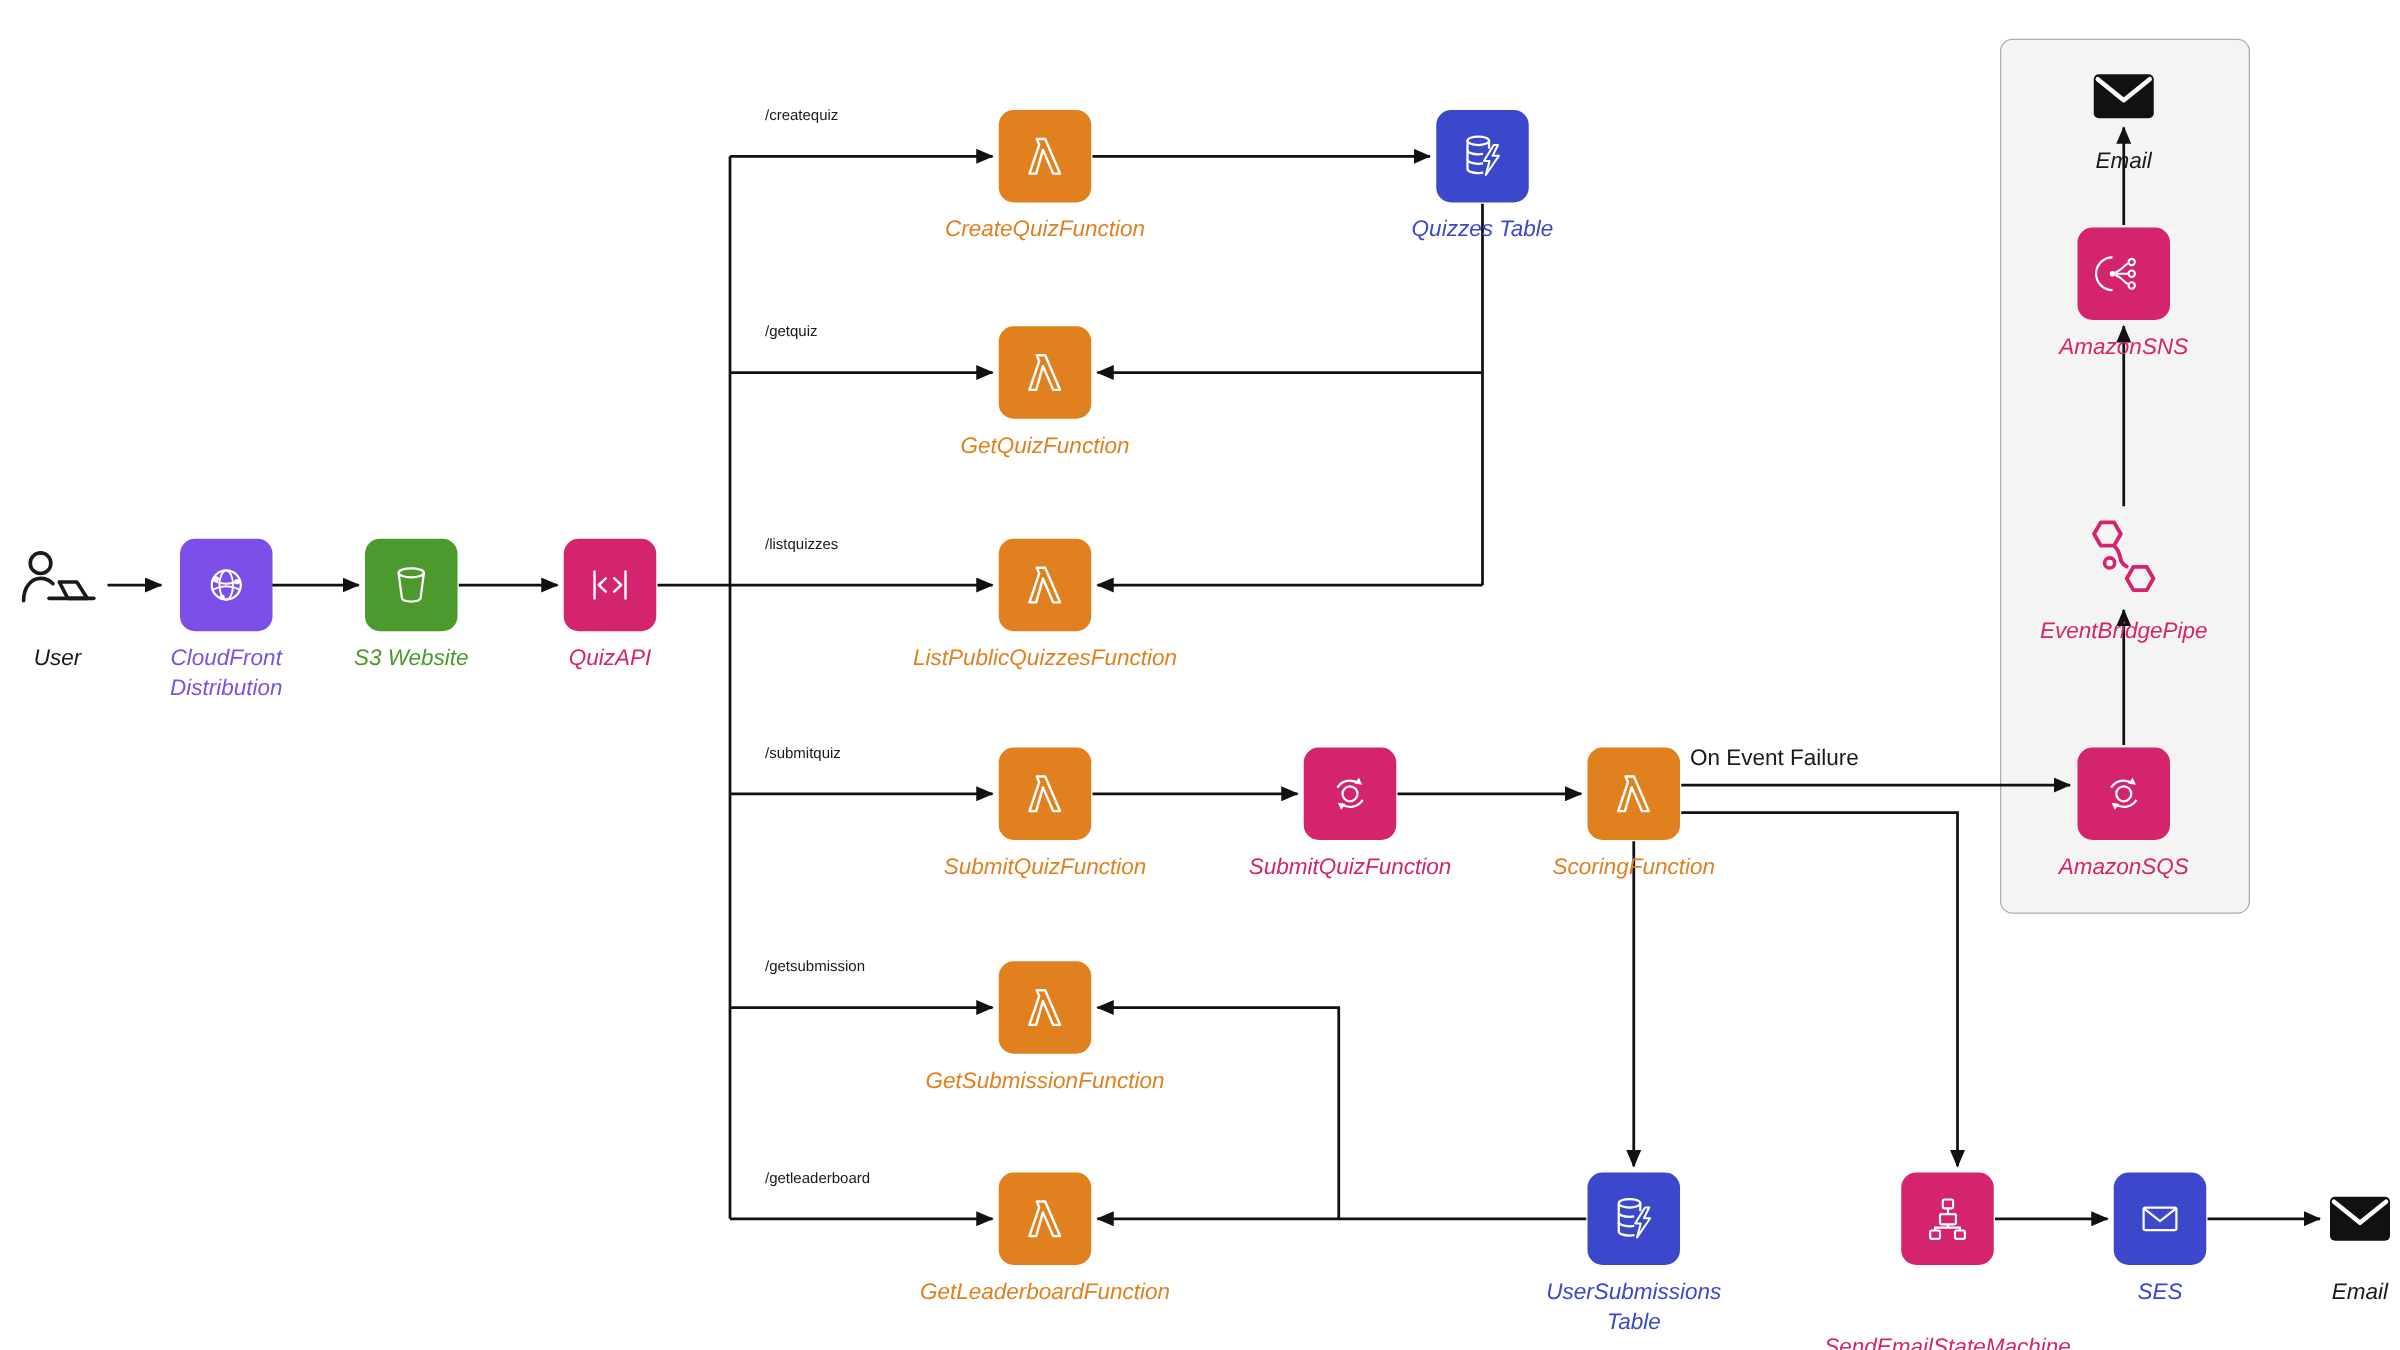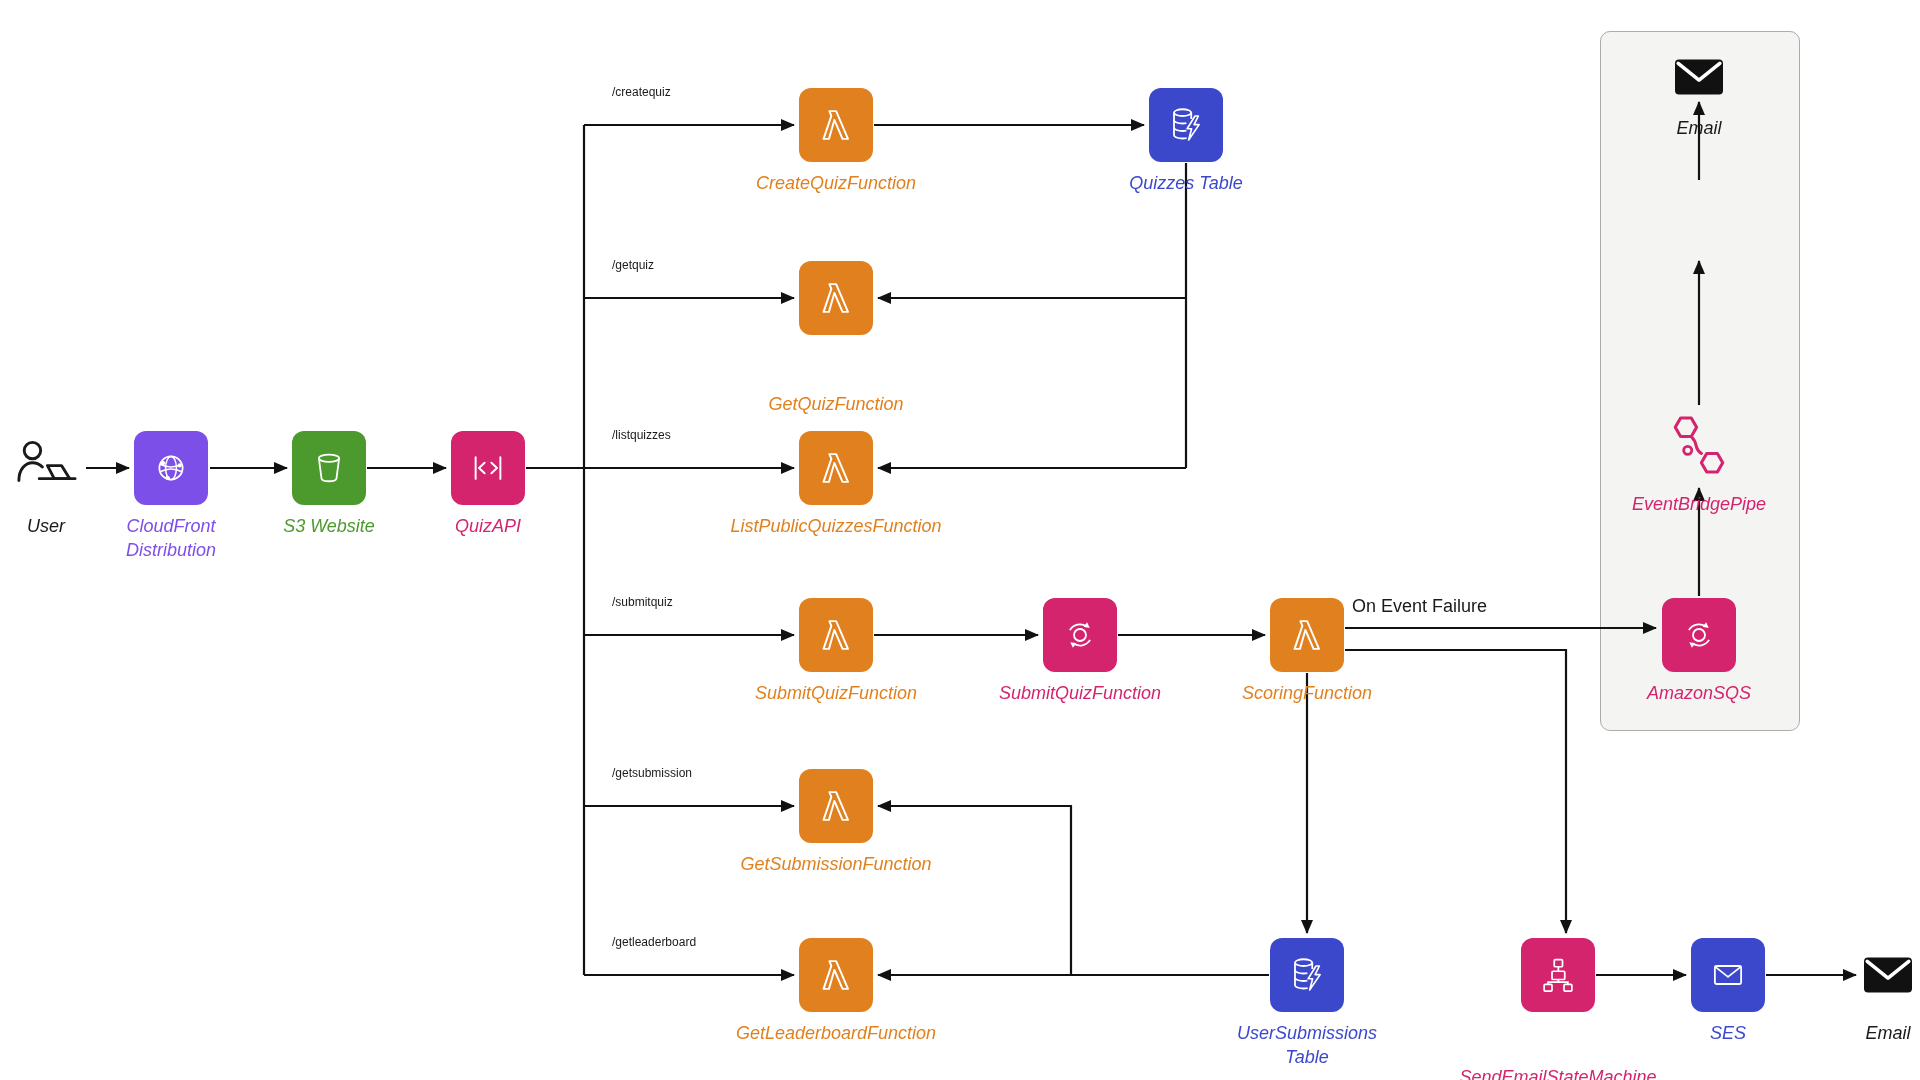--- a/index.html
+++ b/index.html
@@ -160,21 +160,21 @@
 
   <div class="node" style="left:0px;top:431px;width:92px;">
     <div class="iconwrap">
         <svg class="usr">
           <use href="#sym-user"></use>
         </svg>
       </div>
     <div class="lbl t-black">User</div>
   </div>
 
-  <div class="node" style="left:71px;top:431px;">
+  <div class="node" style="left:81px;top:431px;">
     <div class="iconwrap">
         <div class="sq bg-purple">
           <svg class="glyph">
             <use href="#sym-cloudfront"></use>
           </svg>
         </div>
       </div>
     <div class="lbl wrap t-purple">CloudFront Distribution</div>
   </div>
 
@@ -215,21 +215,21 @@
     <div class="iconwrap">
         <div class="sq bg-orange">
           <svg class="glyph">
             <use href="#sym-lambda"></use>
           </svg>
         </div>
       </div>
     <div class="lbl t-orange">CreateQuizFunction</div>
   </div>
 
-  <div class="node" style="left:736px;top:261px;gap:48px;">
+  <div class="node" style="left:736px;top:261px;">
     <div class="iconwrap">
         <div class="sq bg-orange">
           <svg class="glyph">
             <use href="#sym-lambda"></use>
           </svg>
         </div>
       </div>
     <div class="lbl t-orange">GetQuizFunction</div>
   </div>
 
@@ -343,20 +343,30 @@
 
   <div class="node" style="left:1599px;top:40px;">
     <div class="iconwrap">
         <svg class="env">
           <use href="#sym-envelope"></use>
         </svg>
       </div>
     <div class="lbl t-black" style="margin-top:2px;">Email</div>
   </div>
 
+  <div class="node" style="left:1599px;top:182px;">
+    <div class="iconwrap">
+        <div class="sq bg-pink">
+          <svg class="glyph">
+            <use href="#sym-sns"></use>
+          </svg>
+        </div>
+      </div>
+    <div class="lbl t-pink">AmazonSNS</div>
+  </div>
 
   <div class="node" style="left:1599px;top:407px;">
     <div class="iconwrap" style="height:76px;">
         <svg class="glyph-lg">
           <use href="#sym-pipes"></use>
         </svg>
       </div>
     <div class="lbl t-pink">EventBridgePipe</div>
   </div>
 

